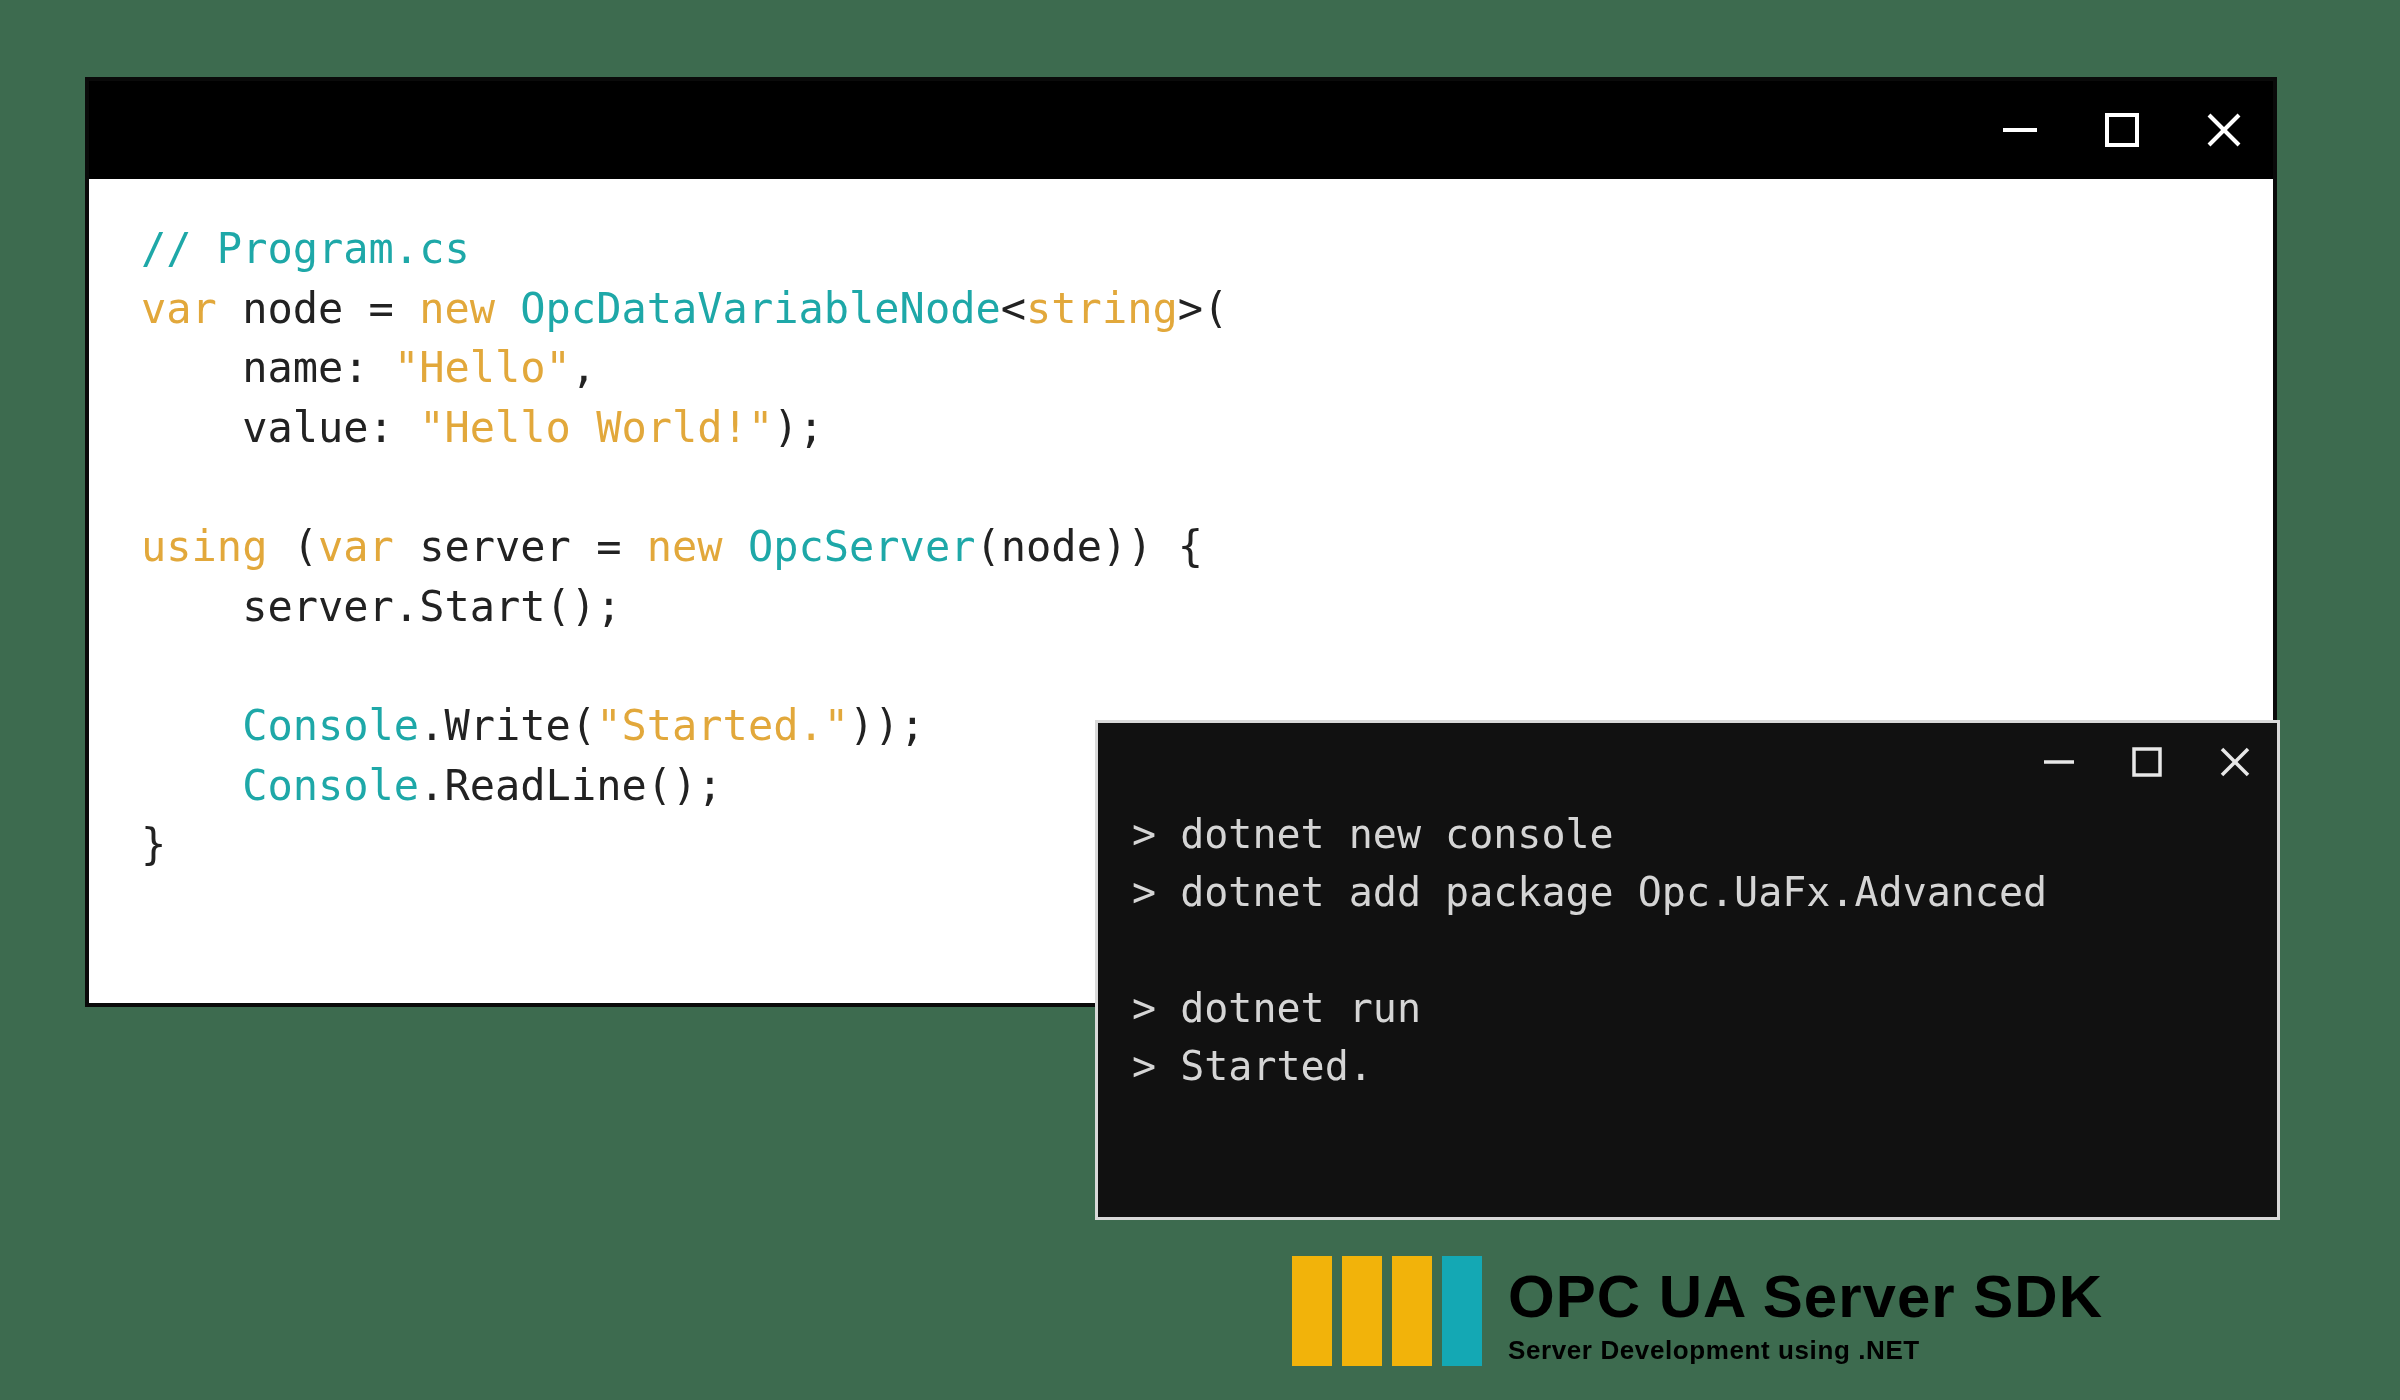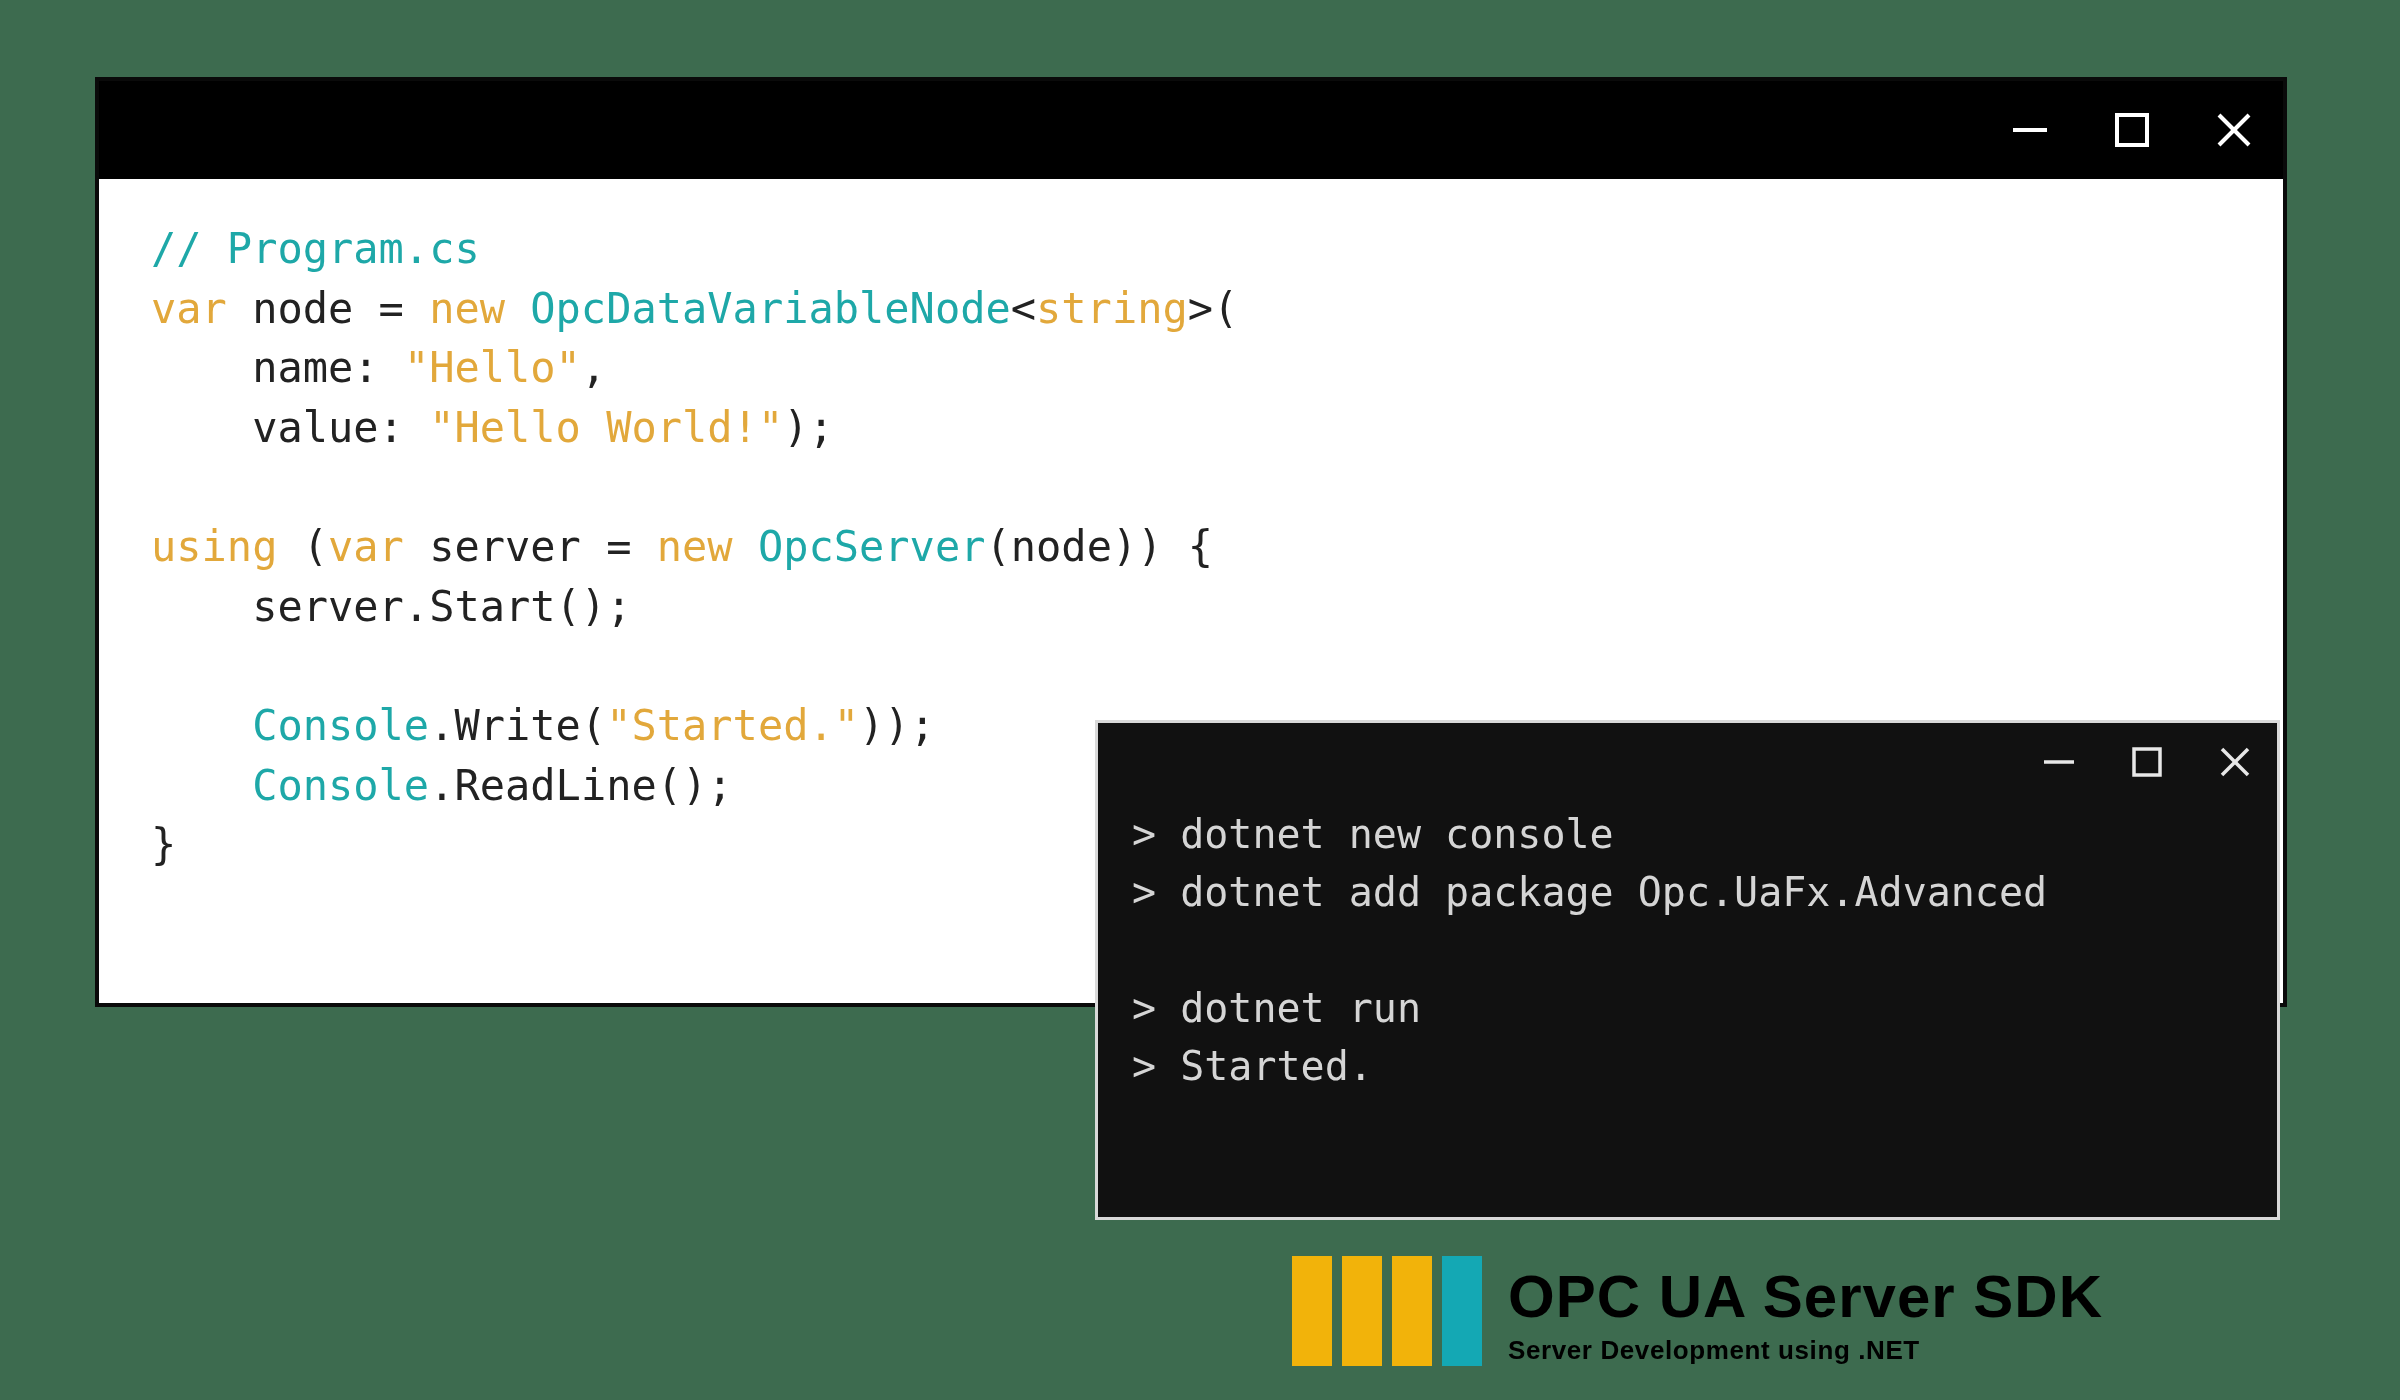--- a/index.html
+++ b/index.html
@@ -7,21 +7,21 @@
     width: 2400px; height: 1400px;
     background: #3d6b4f;
     position: relative;
     font-family: "Consolas", "DejaVu Sans Mono", "Menlo", monospace;
     overflow: hidden;
   }
 
   
   .editor-window {
     position: absolute;
-    left: 96px; top: 78px;
+    left: 86px; top: 78px;
     width: 2190px; height: 928px;
     background: #ffffff;
     border: 3px solid #0a0a0a;
     box-shadow: 0 0 0 1px #0a0a0a;
   }
   .editor-titlebar {
     height: 98px;
     background: #000000;
     display: flex;
     justify-content: flex-end;

